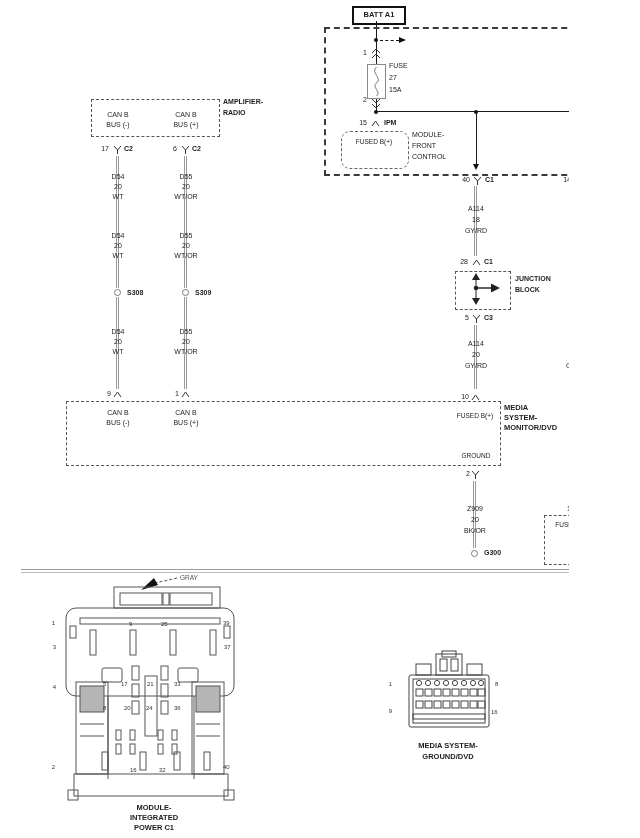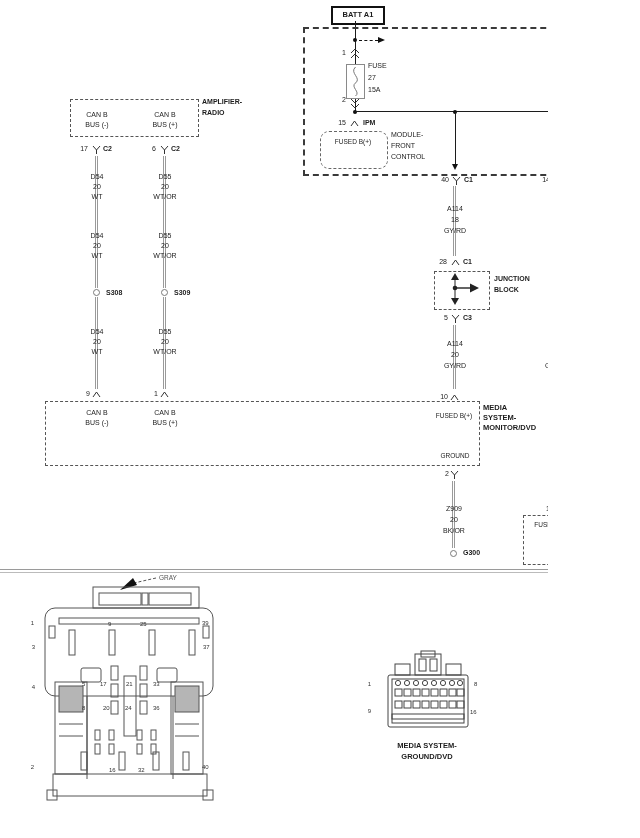--- a/index.html
+++ b/index.html
@@ -1,17 +1,17 @@
 <!DOCTYPE html>
 <html><head>
 <meta charset="utf-8">
 <style>
   html,body{margin:0;padding:0;background:#fff;}
   .canvas{position:relative;width:548px;height:838px;background:#fff;overflow:hidden;
-          font-family:"Liberation Sans",sans-serif;color:#1c1c1c;}
+          font-family:"Liberation Sans",sans-serif;color:#1c1c1c;margin-left:21px;}
   .abs{position:absolute;}
   .t{font-size:7px;line-height:10px;white-space:pre-line;}
   .t11{font-size:7px;line-height:11px;white-space:pre-line;}
   .t12{font-size:7px;line-height:12px;white-space:pre-line;}
   .b{font-weight:bold;}
   .tc{text-align:center;}
   .tr{text-align:right;}
   .pin{font-size:7px;line-height:8px;}
   .cpin{font-size:6px;line-height:7px;color:#333;}
   .dash1{border:1px dashed #555;}
@@ -301,20 +301,23 @@
   <div class="abs cpin" style="left:100px;top:681px;">17</div>
   <div class="abs cpin" style="left:126px;top:681px;">21</div>
   <div class="abs cpin" style="left:153px;top:681px;">33</div>
   <div class="abs cpin" style="left:82px;top:705px;">8</div>
   <div class="abs cpin" style="left:103px;top:705px;">20</div>
   <div class="abs cpin" style="left:125px;top:705px;">24</div>
   <div class="abs cpin" style="left:153px;top:705px;">36</div>
   <div class="abs cpin" style="left:109px;top:767px;">16</div>
   <div class="abs cpin" style="left:138px;top:767px;">32</div>
 
+  <div class="abs tc b" style="left:83px;top:803px;width:100px;font-size:7.5px;line-height:10px;white-space:pre-line;">MODULE-
+INTEGRATED
+POWER C1</div>
 
   <svg class="abs" style="left:385px;top:650px;" width="86" height="80" viewBox="0 0 86 80">
     <g stroke="#444" fill="none" stroke-width="1">
       <rect x="36" y="1" width="14" height="6"></rect>
       <rect x="30" y="4" width="26" height="21"></rect>
       <rect x="34" y="9" width="7" height="12"></rect>
         <rect x="45" y="9" width="7" height="12"></rect>
       <rect x="10" y="14" width="15" height="11"></rect>
         <rect x="61" y="14" width="15" height="11"></rect>
       <rect x="3" y="25" width="80" height="52" rx="2"></rect>

